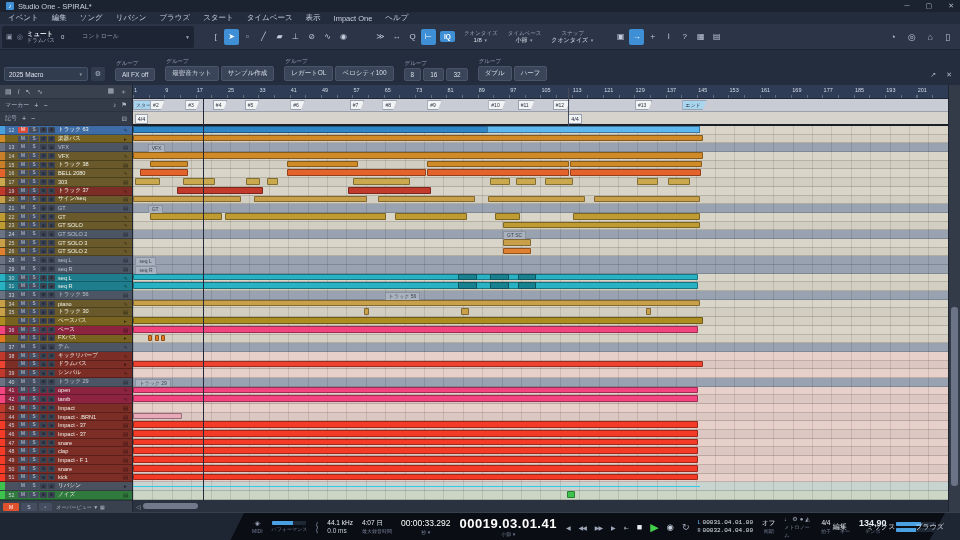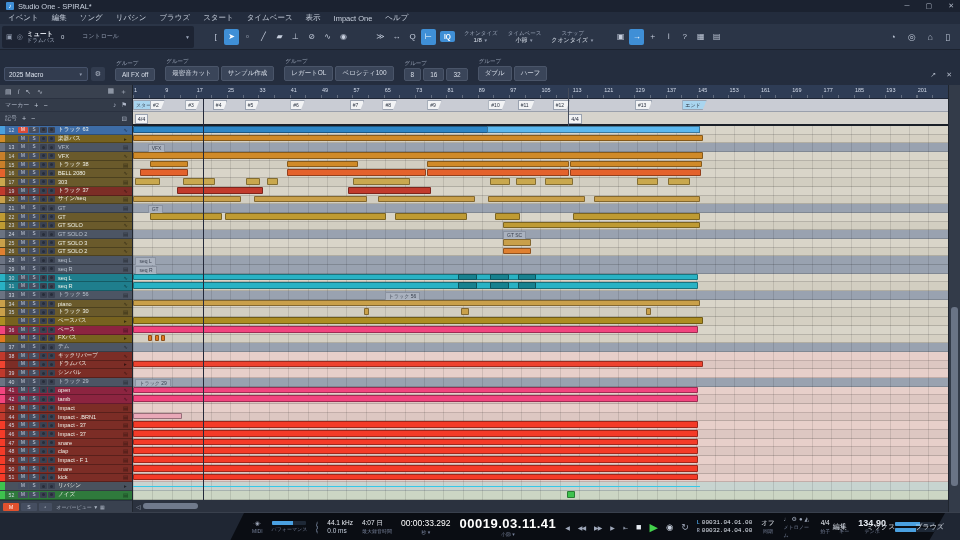--- a/index.html
+++ b/index.html
@@ -1137,21 +1137,21 @@
     </div>
     <div class="tcol">
       <span class="v">4:07 日</span>
       <span class="s">最大録音時間</span>
     </div>
     <div class="tcol center">
       <span class="midtime">00:00:33.292</span>
       <span class="s">秒 ▾</span>
     </div>
     <div class="tcol center">
-      <span class="bigtime">00019.03.11.41</span>
+      <span class="bigtime">00019.03.01.41</span>
       <span class="s">小節 ▾</span>
     </div>
     <span class="tbtn">◀</span>
     <span class="tbtn">◀◀</span>
     <span class="tbtn">▶▶</span>
     <span class="tbtn">▶</span>
     <span class="tbtn">⇤</span>
     <span class="tbtn stop">■</span>
     <span class="tbtn play">▶</span>
     <span class="tbtn rec">◉</span>

